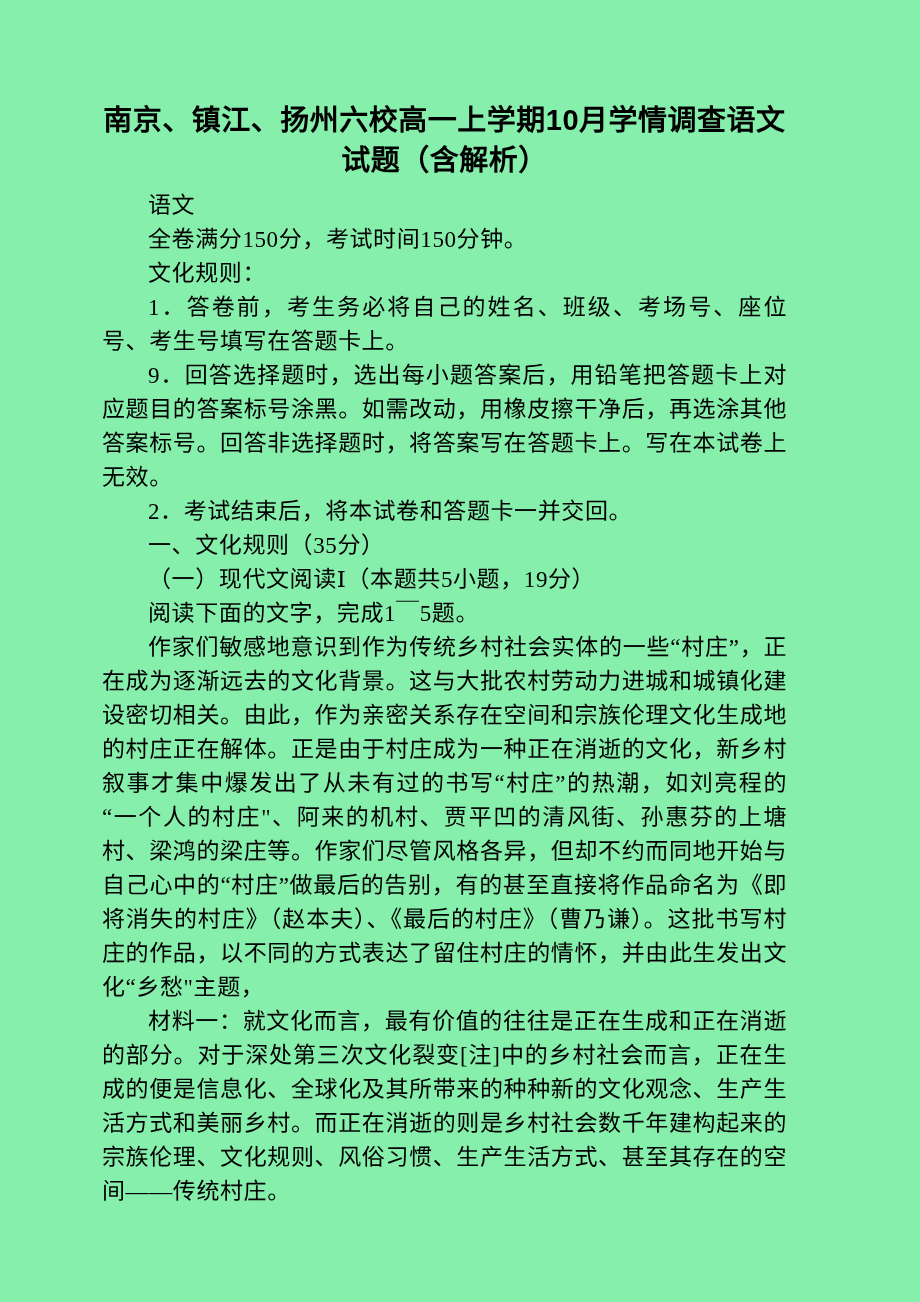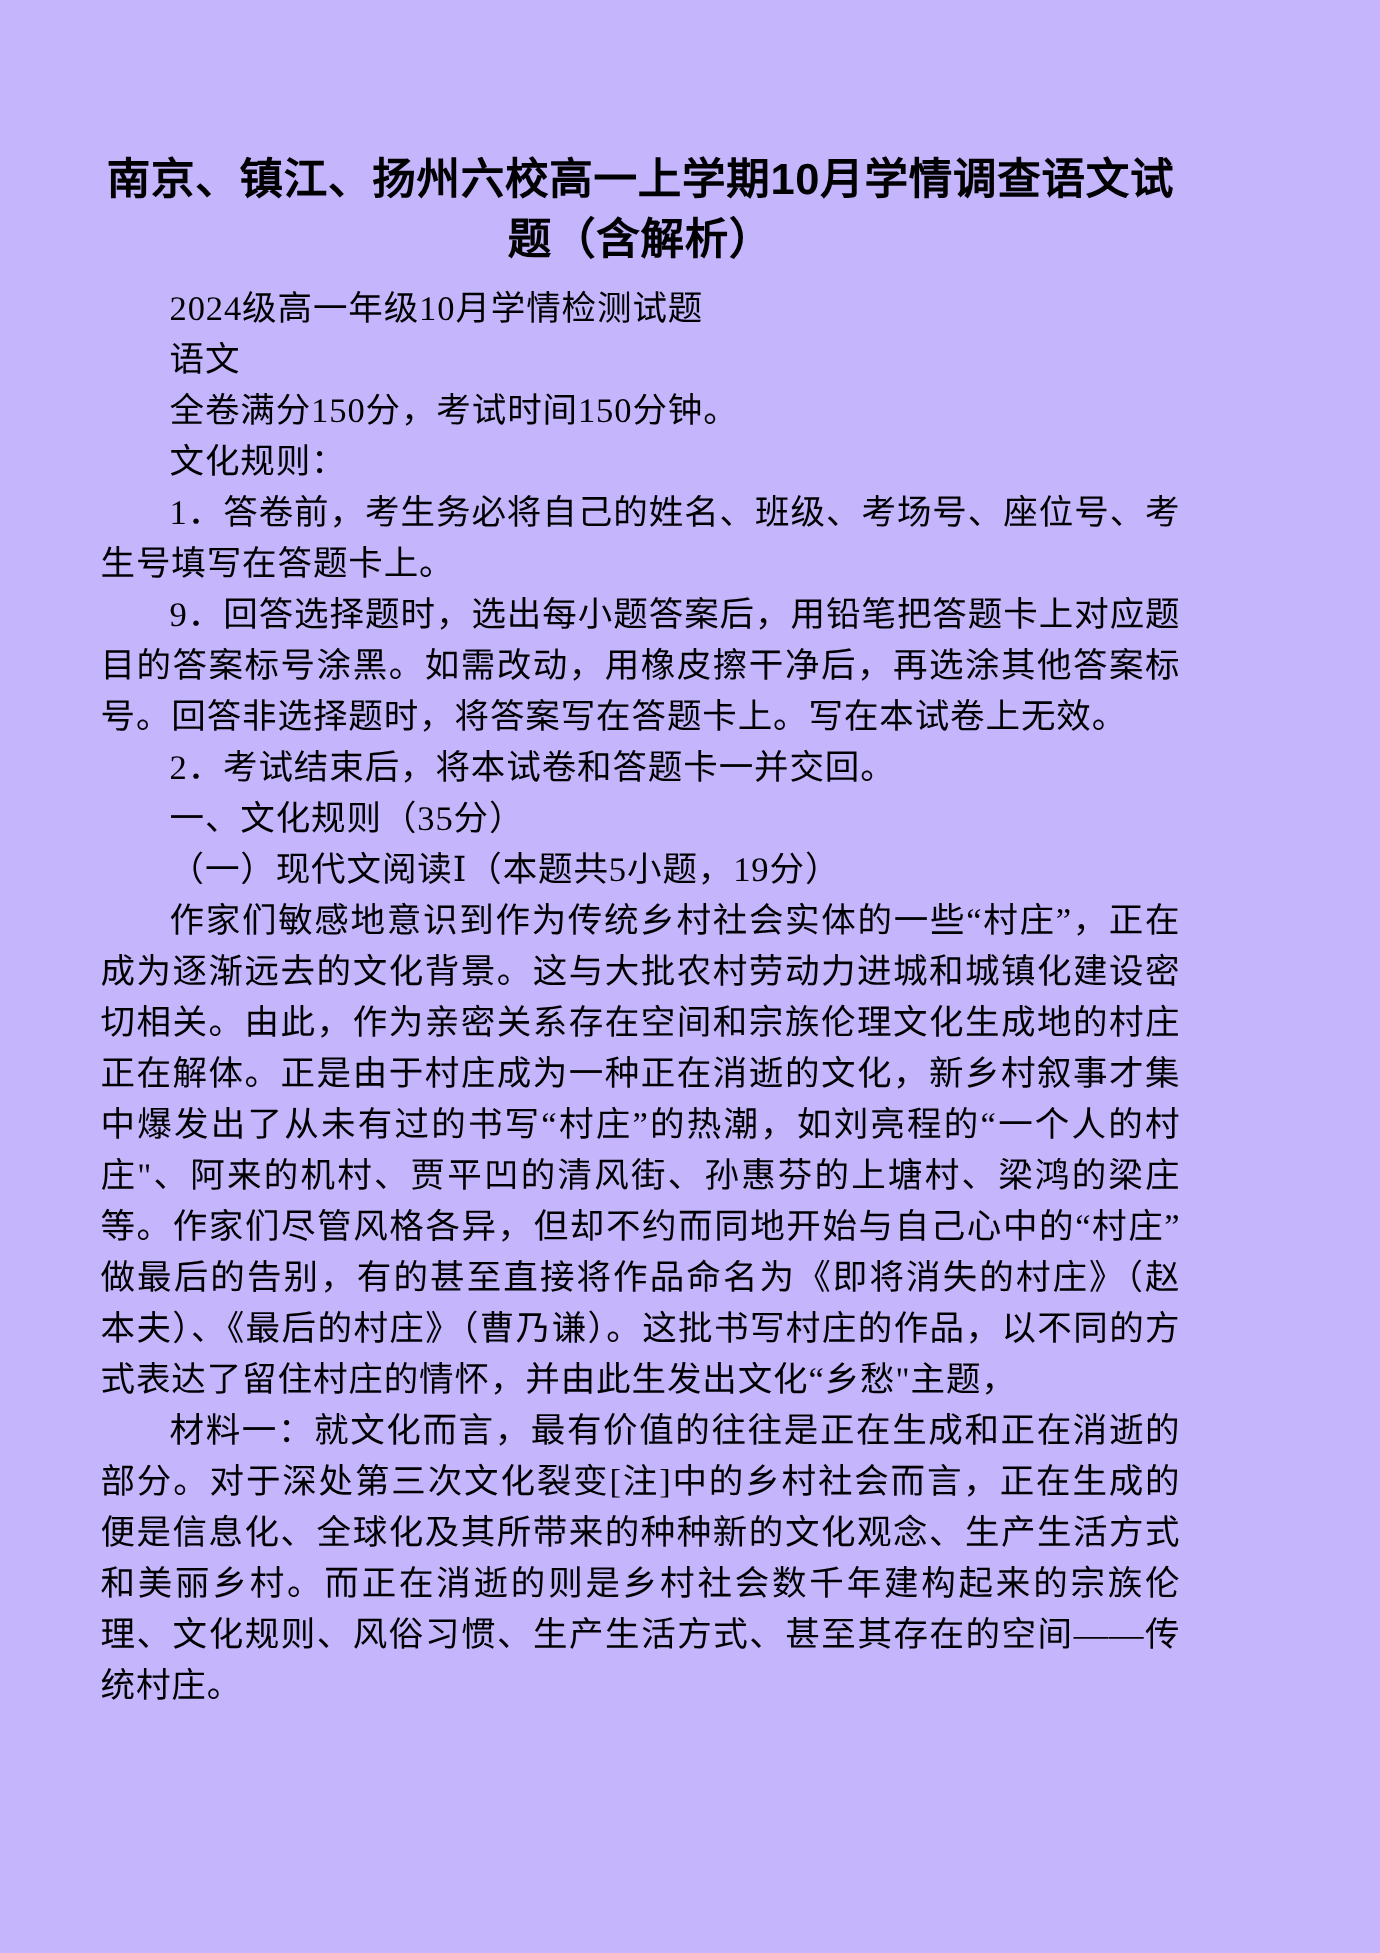--- a/index.html
+++ b/index.html
@@ -5,24 +5,24 @@
   html, body {
     margin: 0;
     padding: 0;
     background: #ffffff;
   }
   .page {
     position: relative;
     width: 920px;
     height: 1302px;
     margin: 0 auto;
-    background: #c4b5fd;
+    background: #86efac;
     color: #000000;
     box-sizing: border-box;
-    padding: 100px 133px 0 67px;
+    padding: 100px 133px 0 102px;
     overflow: hidden;
     font-family: "Liberation Serif", "DejaVu Serif", serif;
   }
   h1.doc-title {
     margin: 0 0 9px 0;
     font-family: "Liberation Sans", "DejaVu Sans", sans-serif;
     font-weight: 700;
     font-size: 29px;
     line-height: 40px;
     text-align: center;
@@ -38,24 +38,24 @@
     text-align-last: left;
     word-break: break-all;
   }
 </style>
 </head>
 <body>
 
 <div class="page">
   <h1 class="doc-title">南京、镇江、扬州六校高一上学期10月学情调查语文试题（含解析）</h1>
 
-  <p class="para">2024级高一年级10月学情检测试题</p>
   <p class="para">语文</p>
   <p class="para">全卷满分150分，考试时间150分钟。</p>
   <p class="para">文化规则：</p>
   <p class="para">1．答卷前，考生务必将自己的姓名、班级、考场号、座位号、考生号填写在答题卡上。</p>
   <p class="para">9．回答选择题时，选出每小题答案后，用铅笔把答题卡上对应题目的答案标号涂黑。如需改动，用橡皮擦干净后，再选涂其他答案标号。回答非选择题时，将答案写在答题卡上。写在本试卷上无效。</p>
   <p class="para">2．考试结束后，将本试卷和答题卡一并交回。</p>
   <p class="para">一、文化规则（35分）</p>
   <p class="para">（一）现代文阅读Ⅰ（本题共5小题，19分）</p>
+  <p class="para">阅读下面的文字，完成1￣5题。</p>
   <p class="para">作家们敏感地意识到作为传统乡村社会实体的一些“村庄”，正在成为逐渐远去的文化背景。这与大批农村劳动力进城和城镇化建设密切相关。由此，作为亲密关系存在空间和宗族伦理文化生成地的村庄正在解体。正是由于村庄成为一种正在消逝的文化，新乡村叙事才集中爆发出了从未有过的书写“村庄”的热潮，如刘亮程的“一个人的村庄"、阿来的机村、贾平凹的清风街、孙惠芬的上塘村、梁鸿的梁庄等。作家们尽管风格各异，但却不约而同地开始与自己心中的“村庄”做最后的告别，有的甚至直接将作品命名为《即将消失的村庄》（赵本夫）、《最后的村庄》（曹乃谦）。这批书写村庄的作品，以不同的方式表达了留住村庄的情怀，并由此生发出文化“乡愁"主题，</p>
   <p class="para">材料一：就文化而言，最有价值的往往是正在生成和正在消逝的部分。对于深处第三次文化裂变[注]中的乡村社会而言，正在生成的便是信息化、全球化及其所带来的种种新的文化观念、生产生活方式和美丽乡村。而正在消逝的则是乡村社会数千年建构起来的宗族伦理、文化规则、风俗习惯、生产生活方式、甚至其存在的空间——传统村庄。</p>
 </div>
 
 </body></html>

